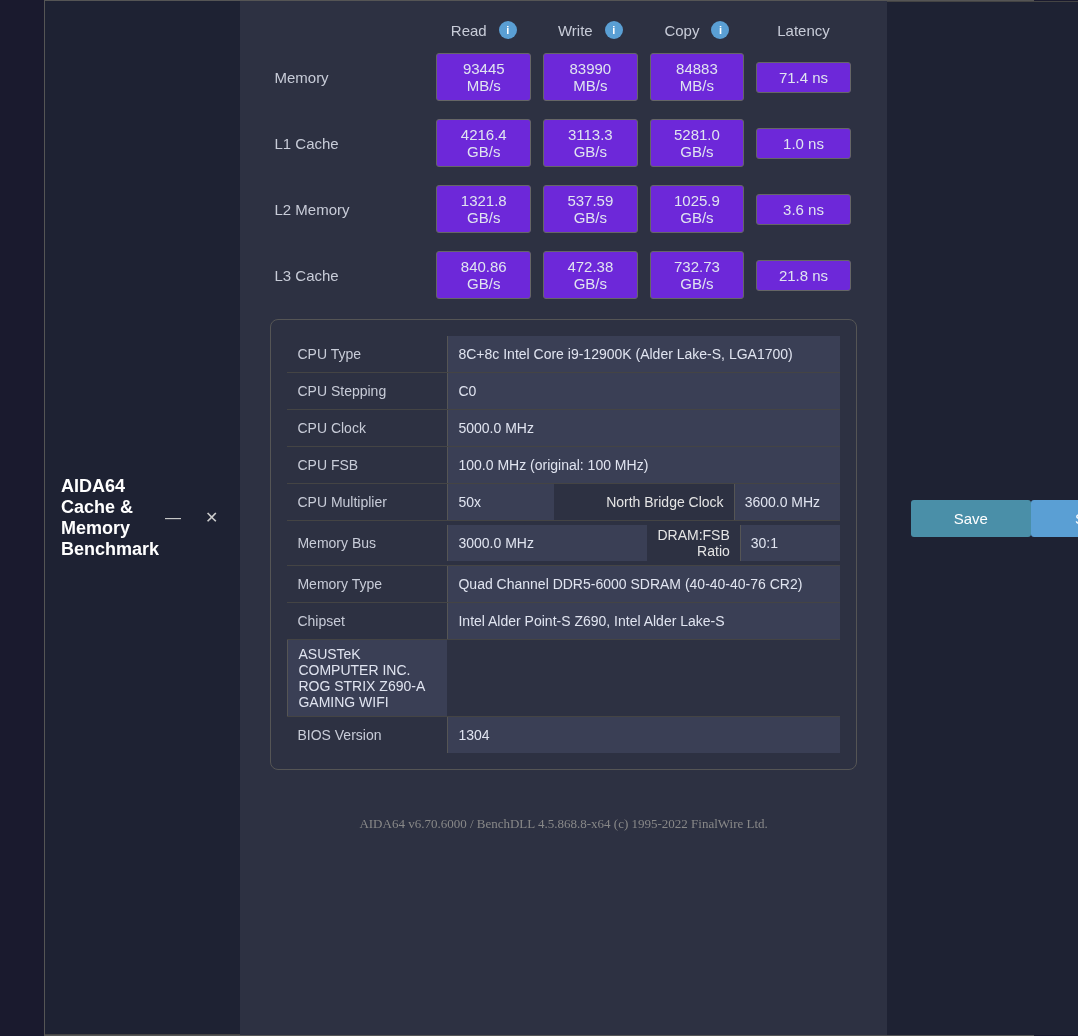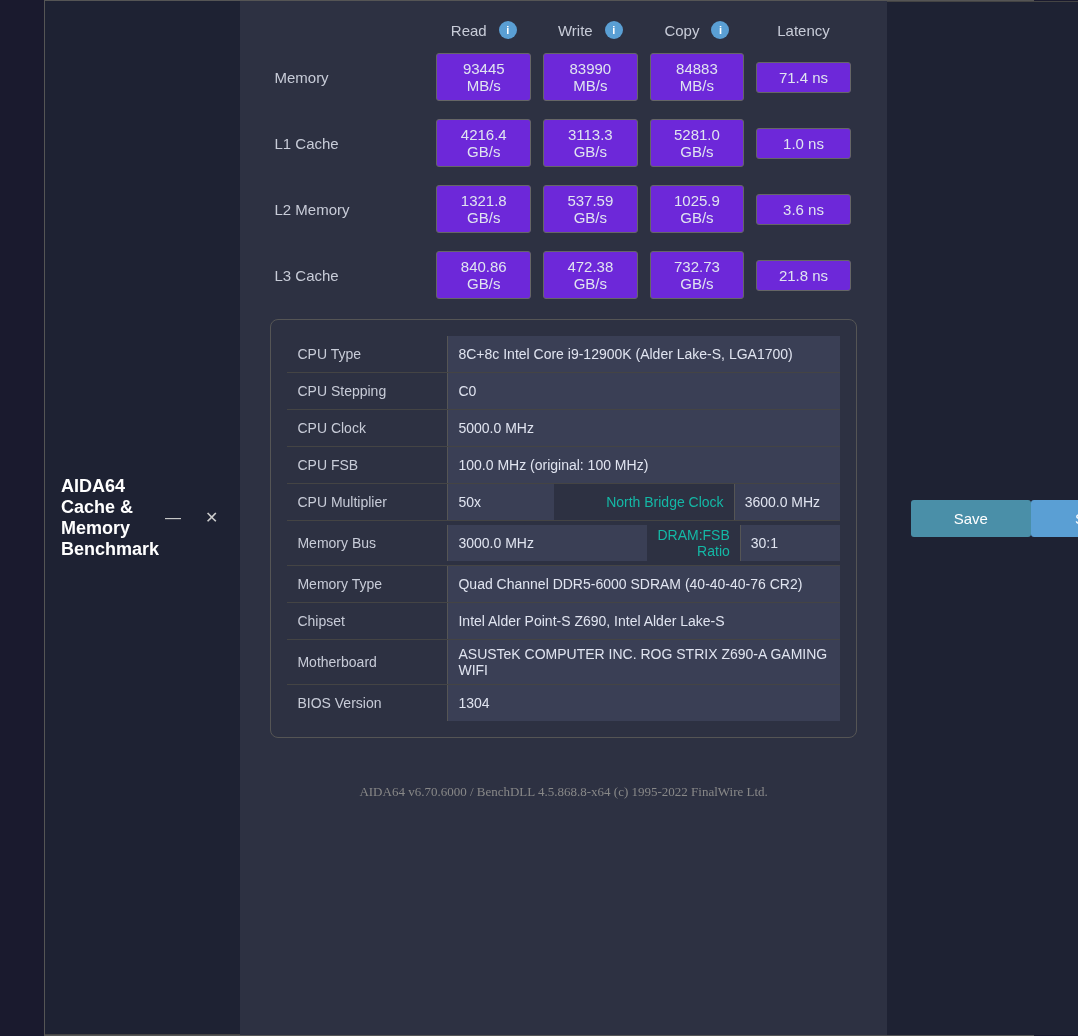--- a/index.html
+++ b/index.html
@@ -149,21 +149,21 @@
       border-left: 1px solid #555;
       background: #3a3f55;
       color: #e0e4f0;
       font-size: 14px;
       padding: 6px 10px;
       min-height: 36px;
       display: flex;
       align-items: center;
     }
     .info-label-right {
-      color: #14b8a6;
+      color: #e5e5e5;
       font-size: 14px;
       padding: 6px 10px;
       text-align: right;
     }
     
     .footer-text {
       text-align: center;
       color: #888;
       font-size: 13px;
       padding: 10px 0 6px 0;
@@ -305,21 +305,20 @@
         <div class="info-label">Memory Type</div>
         <div class="info-value-box">Quad Channel DDR5-6000 SDRAM  (40-40-40-76 CR2)</div>
       </div>
 
       <div class="info-row">
         <div class="info-label">Chipset</div>
         <div class="info-value-box">Intel Alder Point-S Z690, Intel Alder Lake-S</div>
       </div>
 
       <div class="info-row">
-        <div class="info-label">Motherboard</div>
         <div class="info-value-box">ASUSTeK COMPUTER INC. ROG STRIX Z690-A GAMING WIFI</div>
       </div>
 
       <div class="info-row" style="border-bottom:none;">
         <div class="info-label">BIOS Version</div>
         <div class="info-value-box">1304</div>
       </div>
     </div>
 
     <div class="footer-text">AIDA64 v6.70.6000 / BenchDLL 4.5.868.8-x64  (c) 1995-2022 FinalWire Ltd.</div>

